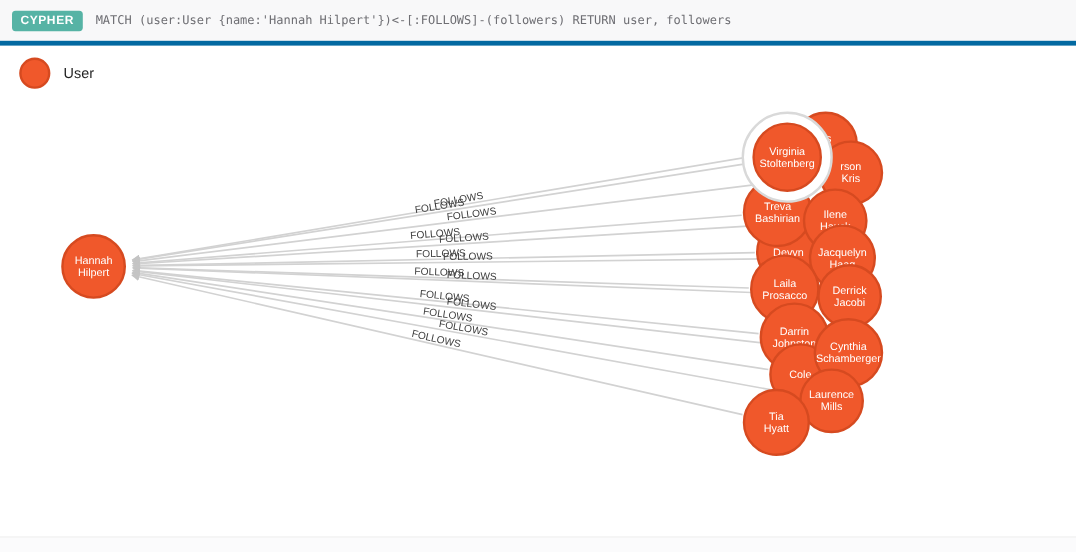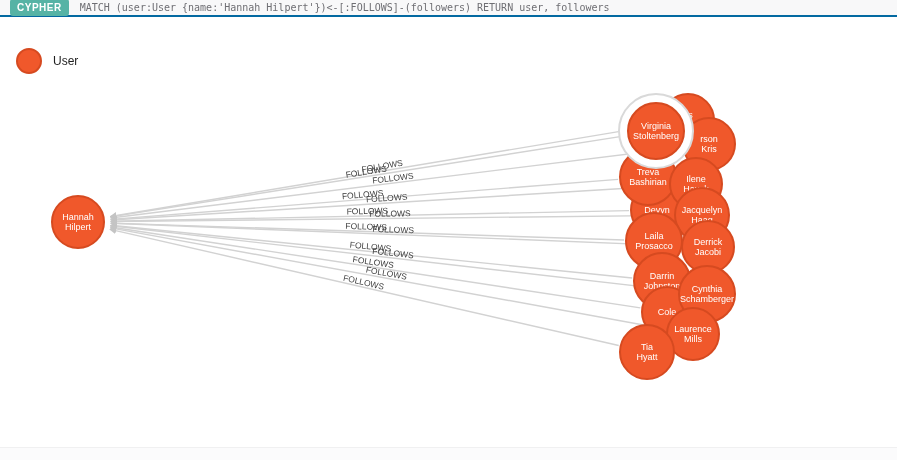--- a/index.html
+++ b/index.html
@@ -7,23 +7,23 @@
   .stage {
     position: relative;
     width: 897px;
     height: 460px;
     background: #ffffff;
     overflow: hidden;
   }
   header {
     position: absolute;
     top: 0; left: 0; right: 0;
-    height: 17px;
+    height: 38px;
     background: #f8f8f9;
-    border-bottom: 2px solid #0369a1;
+    border-bottom: 4px solid #0369a1;
     display: flex;
     align-items: center;
     padding-left: 10px;
     z-index: 3;
   }
   .badge {
     display: inline-block;
     background: #56b3a5;
     color: #ffffff;
     font-size: 10px;

